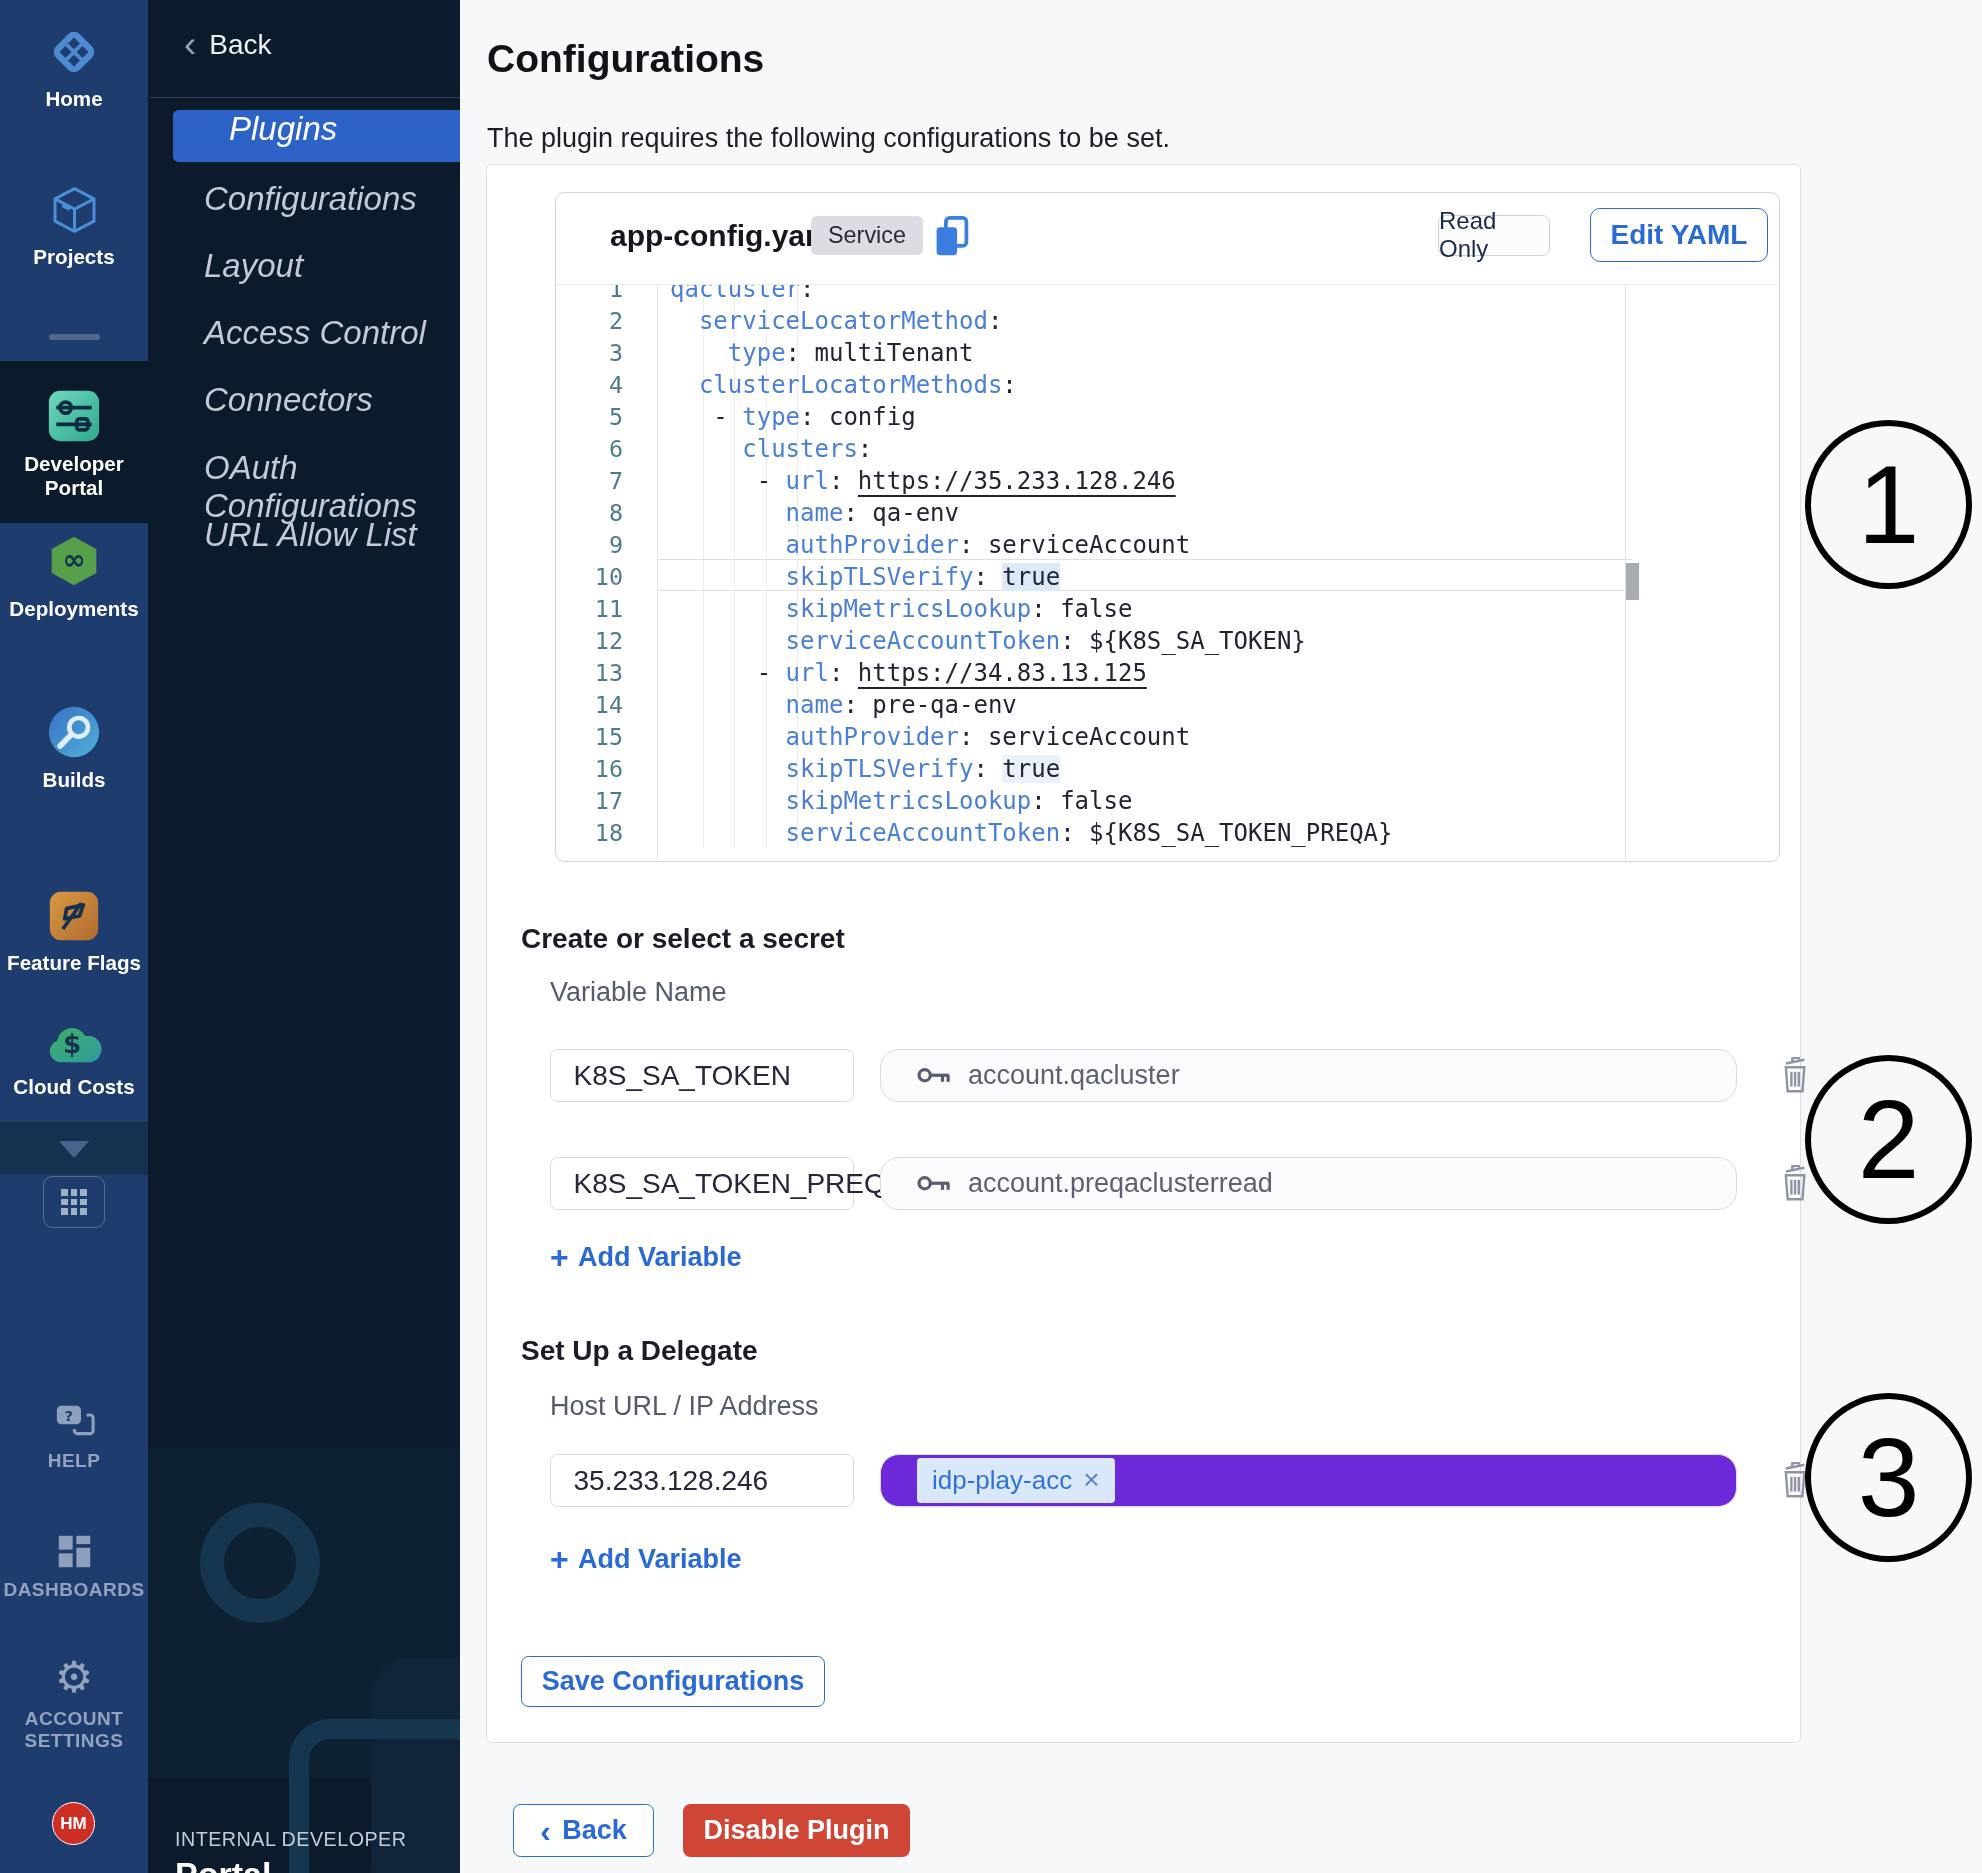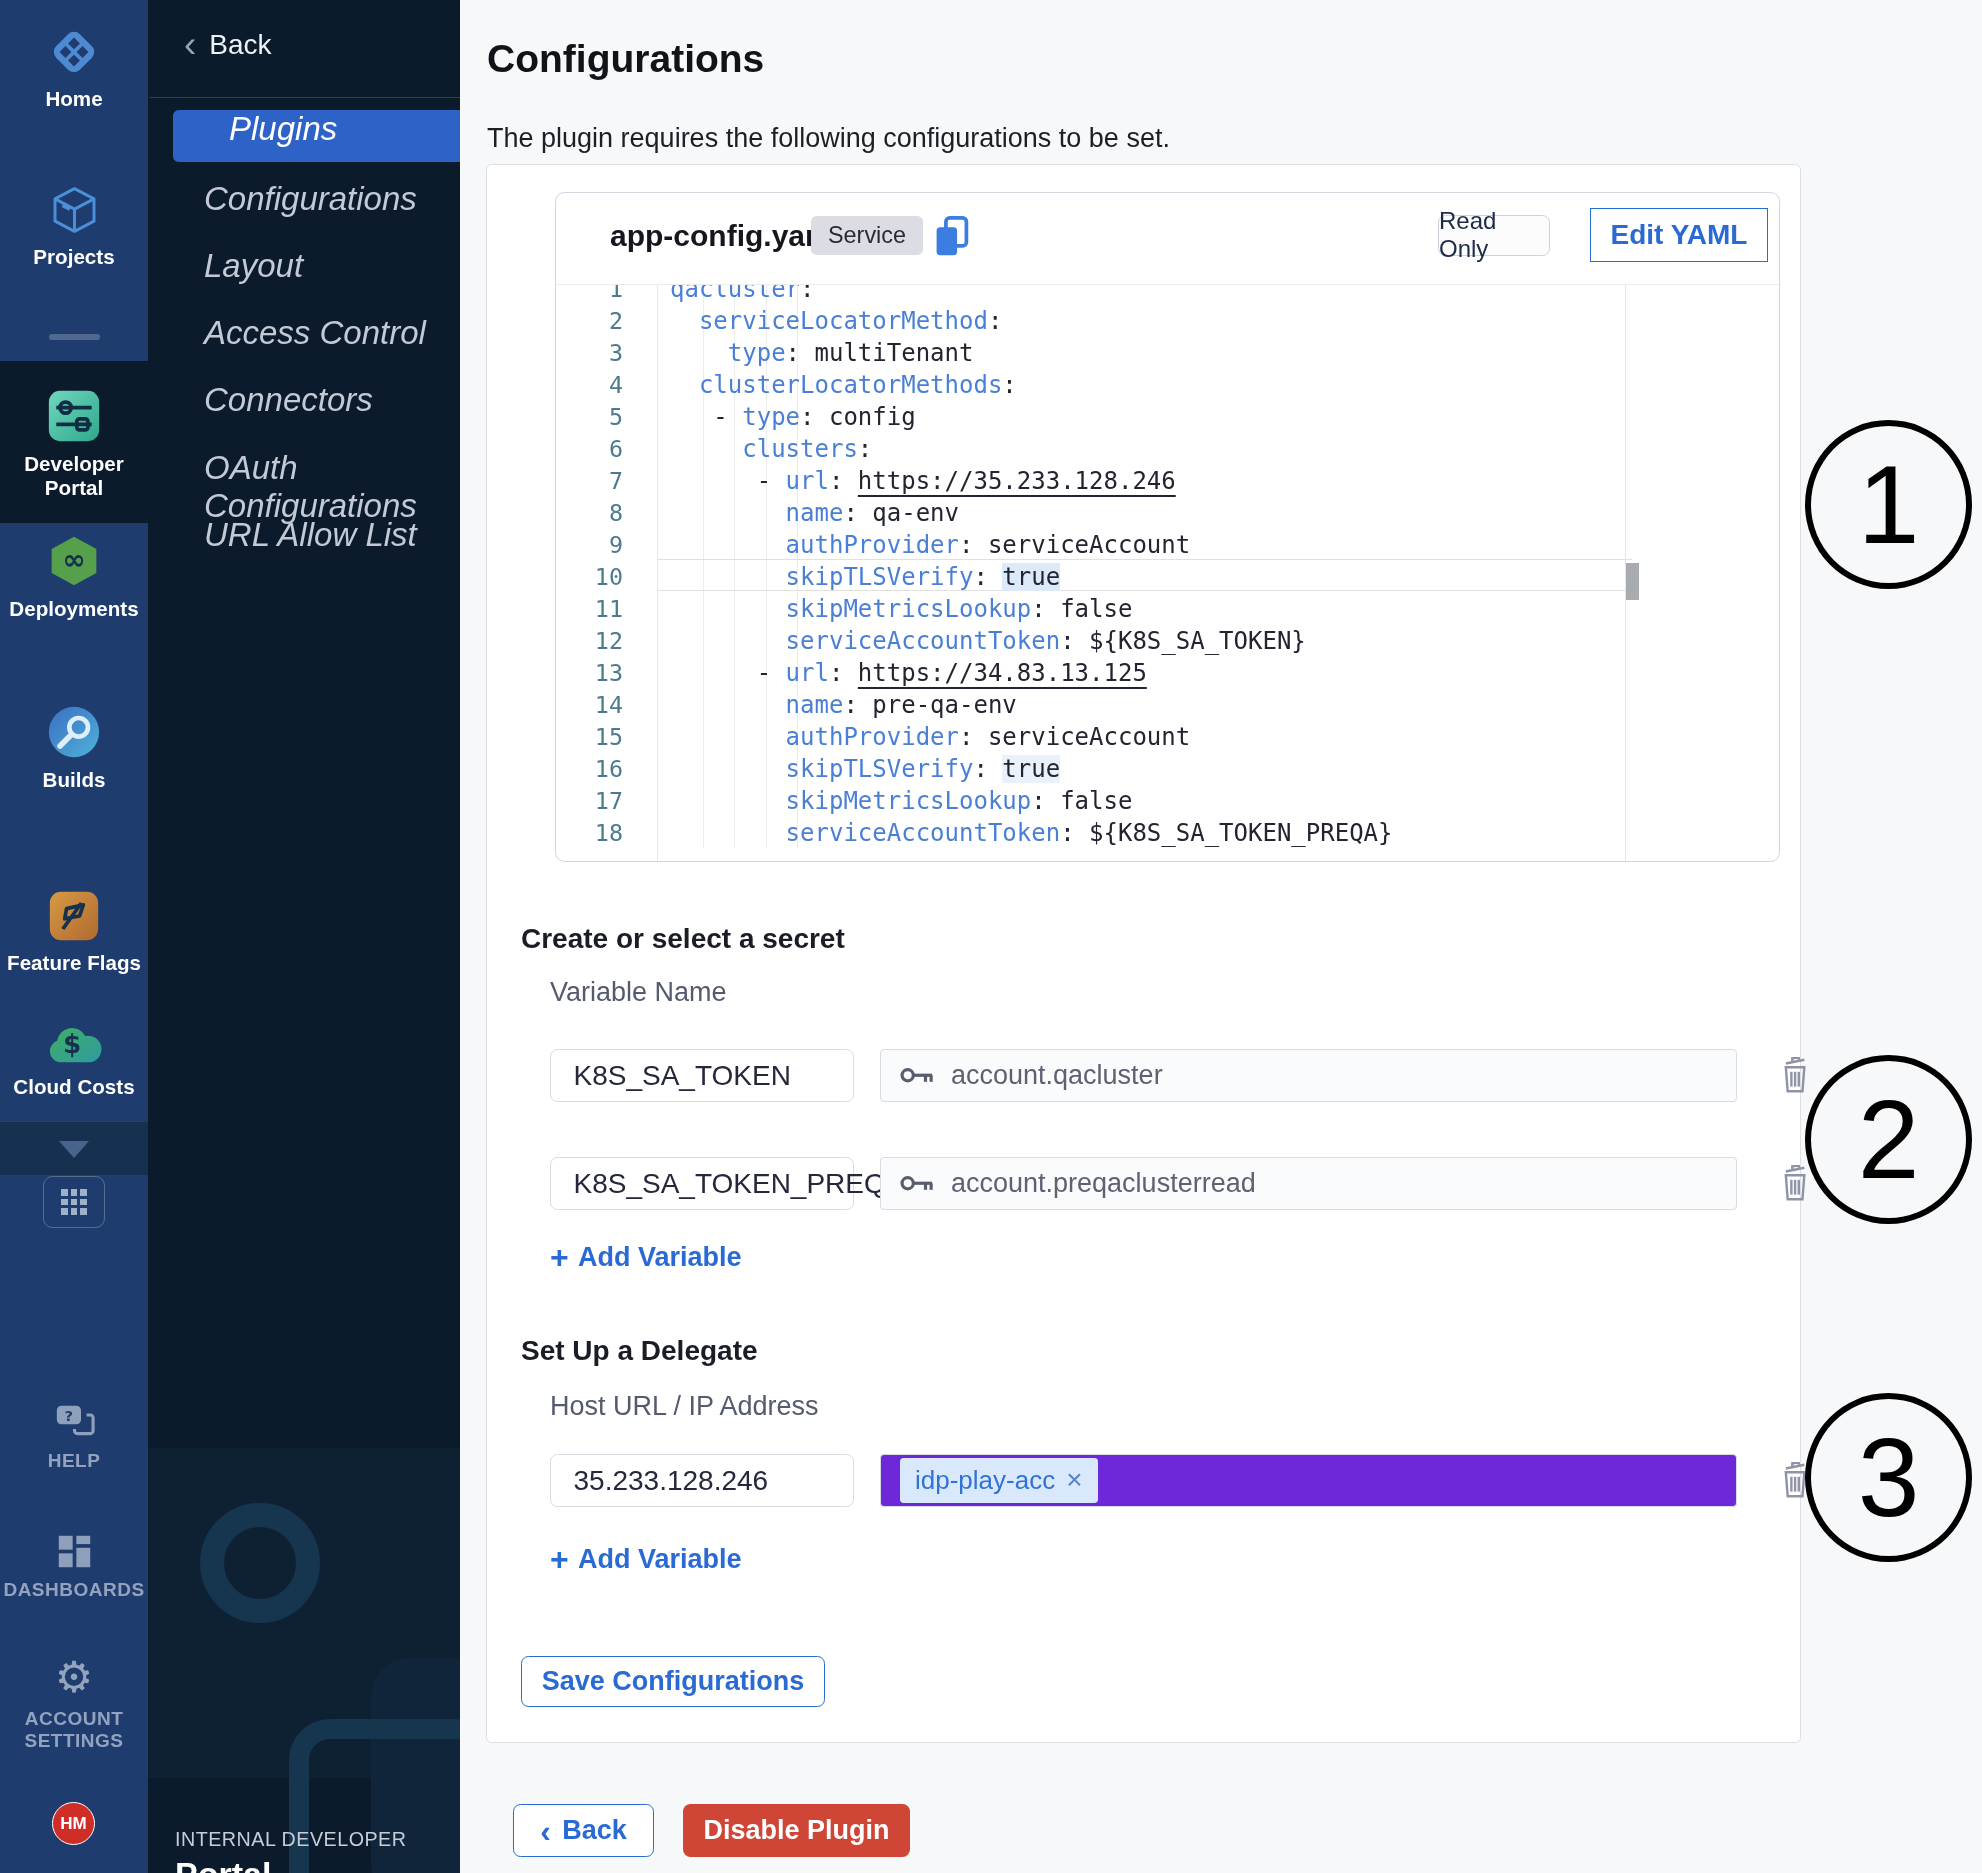--- a/index.html
+++ b/index.html
@@ -56,27 +56,27 @@
   .gutter-line { position:absolute; left:101px; top:0; bottom:0; width:0.9px; background:#e8e8e8; }
   .guide { position:absolute; top:80px; bottom:13px; width:0.9px; background:#ededed; }
   .cur-line { position:absolute; left:101px; right:147px; top:366px; height:32px; border-top:1.9px solid #e0e0e0; border-bottom:1.9px solid #e0e0e0; }
   .scroll-track { position:absolute; right:153px; top:0; bottom:0; width:0.9px; background:#e5e5e5; }
   .scroll-thumb { position:absolute; right:140px; top:370px; width:13px; height:37px; background:#a8acb1; cursor:pointer; }
   .yaml-header { position:absolute; left:0; top:0; width:100%; height:92px; background:#fff; border-bottom:0.9px solid #ececec; border-radius:9.4px 9.4px 0 0; z-index:5; }
   .yaml-filename { position:absolute; left:54px; top:26px; font-size:30px; font-weight:700; color:#16161e; }
   .file-badge { position:absolute; left:255px; top:22.5px; height:39px; padding:0 17px; background:#dcdde4; border-radius:5.6px; font-size:23.4px; color:#2a2a35; display:flex; align-items:center; }
   .copy-btn { position:absolute; left:375px; top:20.6px; cursor:pointer; }
   .readonly-pill { position:absolute; left:882px; top:21.5px; width:112px; height:41px; background:#fcfcfd; border:0.9px solid #ccd0da; border-radius:7.5px; font-size:24px; color:#1b2b47; display:flex; align-items:center; justify-content:center; }
-  .edit-yaml-btn { position:absolute; left:1034px; top:15px; width:178px; height:54px; background:#fff; border:1.9px solid #2a6ad4; border-radius:0; font-size:28px; font-weight:700; color:#2a6ad4; display:flex; align-items:center; justify-content:center; cursor:pointer; }
+  .edit-yaml-btn { position:absolute; left:1034px; top:15px; width:178px; height:54px; background:#fff; border:1.9px solid #2a6ad4; border-radius:10px; font-size:28px; font-weight:700; color:#2a6ad4; display:flex; align-items:center; justify-content:center; cursor:pointer; }
 
   
   .section-heading { position:absolute; left:521px; font-size:28px; font-weight:700; color:#1b1d26; }
   .field-label { position:absolute; left:550px; font-size:27px; color:#565a6e; }
   .name-input { position:absolute; left:550px; width:304px; height:53px; background:#fff; border:0.9px solid #d9dbe2; border-radius:7.5px; font-size:28px; color:#25283a; padding-left:22.5px; display:flex; align-items:center; }
-  .secret-field { position:absolute; left:880px; width:857px; height:53px; background:#fafbfc; border:0.9px solid #d9dbe2; border-radius:4px; display:flex; align-items:center; padding-left:19px; gap:15px; cursor:pointer; }
+  .secret-field { position:absolute; left:880px; width:857px; height:53px; background:#fafbfc; border:0.9px solid #d9dbe2; border-radius:19px; display:flex; align-items:center; padding-left:36px; gap:15px; cursor:pointer; }
   .secret-field.white { background:#6d28d9; }
   .secret-field .stext { font-size:27px; color:#5d6172; }
   .trash-btn { position:absolute; left:1780px; width:32px; height:37px; cursor:pointer; }
   .delegate-tag { display:flex; align-items:center; gap:11.2px; background:#d9e8fb; border-radius:3.7px; padding:6.6px 15px; }
   .delegate-tag .ttext { font-size:26px; color:#3072d8; }
   .delegate-tag .tclose { font-size:28px; color:#5585c9; cursor:pointer; line-height:20.6px; }
   .add-var { position:absolute; left:550px; display:flex; align-items:center; gap:9.4px; cursor:pointer; }
   .add-var .plus { color:#2a6ad4; font-size:32px; font-weight:700; }
   .add-var .avtext { color:#2a6ad4; font-size:27px; font-weight:600; }
   .save-btn { position:absolute; left:521px; top:1656px; width:304px; height:51px; background:#fff; border:1.9px solid #2a6ad4; border-radius:7.5px; color:#2a6ad4; font-size:27px; font-weight:700; display:flex; align-items:center; justify-content:center; cursor:pointer; }

